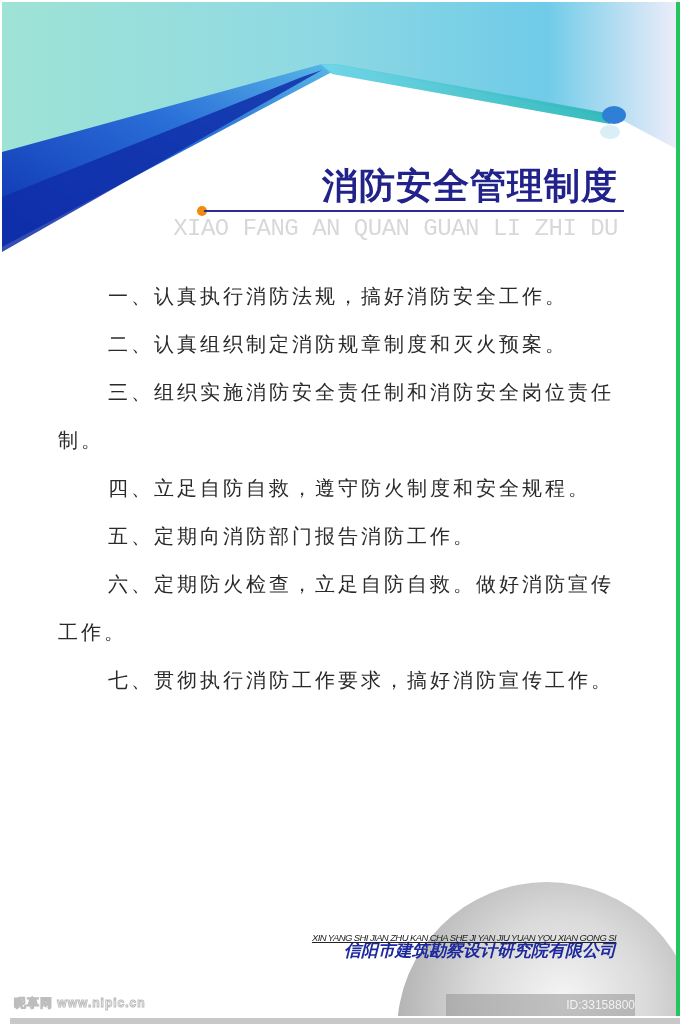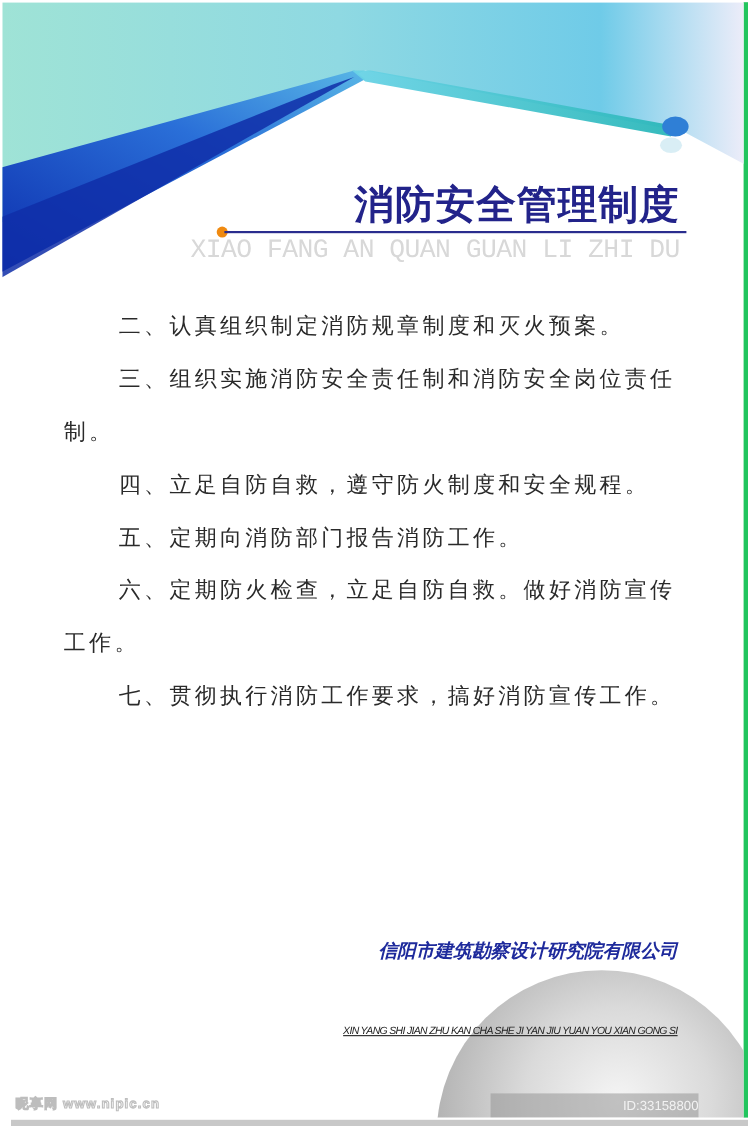--- a/index.html
+++ b/index.html
@@ -11,21 +11,21 @@
   .headline { position: absolute; right: 58px; top: 160px; font-size: 36px; font-weight: bold; color: #22238a; letter-spacing: 1px; }
   .title-rule { position: absolute; left: 202px; top: 208px; width: 420px; height: 2px; background: #2a2d8e; }
   .title-dot { position: absolute; left: 195px; top: 204px; width: 10px; height: 10px; border-radius: 50%; background: #f08a10; }
   .pinyin { position: absolute; right: 58px; top: 213px; font-family: Liberation Mono, monospace; font-size: 24px; color: #d8d8d8; letter-spacing: -0.5px; }
 
   .body-text { position: absolute; left: 56px; top: 270px; width: 570px; font-size: 20px; color: #2a2a2a; line-height: 48px; letter-spacing: 3px; }
   .para { text-indent: 50px; margin: 0; }
 
   .moon { position: absolute; left: 395px; top: 880px; width: 300px; height: 300px; border-radius: 50%;
     background: radial-gradient(circle at 55% 40%, #f4f4f4 0%, #d6d6d6 35%, #a8a8a8 70%, #8a8a8a 100%); opacity: 0.9; }
-  .company { position: absolute; right: 60px; top: 851px; font-size: 17px; font-weight: bold; font-style: italic; color: #1e2a9c; letter-spacing: 0px; margin-left: 38px; }
+  .company { position: absolute; right: 60px; top: 937px; font-size: 17px; font-weight: bold; font-style: italic; color: #1e2a9c; letter-spacing: 0px; margin-left: 38px; }
   .company-pinyin { position: absolute; right: 60px; top: 930px; font-family: "Liberation Sans", sans-serif; font-size: 9.5px; font-style: italic; color: #222; letter-spacing: -0.6px; text-decoration: underline; }
 
   .watermark { position: absolute; left: 12px; top: 993px; font-family: "Liberation Sans", sans-serif; font-size: 12px; color: #e8e8e8; font-weight: bold; -webkit-text-stroke: 1px #bdbdbd; color: transparent; letter-spacing: 1px; }
   .id-badge { position: absolute; left: 444px; top: 992px; width: 189px; height: 22px; background: rgba(150,150,150,0.55); color: #f2f2f2; font-family: "Liberation Sans", sans-serif; font-size: 12px; line-height: 22px; text-align: right; }
 </style>
 </head>
 <body>
 
 <div class="poster">
   <svg class="band" viewBox="0 0 680 260" width="680" height="260">
@@ -53,20 +53,21 @@
     <ellipse cx="612" cy="113" rx="12" ry="9" fill="#2f7fd6"></ellipse>
     <ellipse cx="608" cy="130" rx="10" ry="7" fill="#bfe3ee" opacity="0.6"></ellipse>
   </svg>
 
   <div class="headline">消防安全管理制度</div>
   <div class="title-dot"></div>
   <div class="title-rule"></div>
   <div class="pinyin">XIAO FANG AN QUAN GUAN LI ZHI DU</div>
 
   <div class="body-text">
+    <p class="para">一、认真执行消防法规，搞好消防安全工作。</p>
     <p class="para">二、认真组织制定消防规章制度和灭火预案。</p>
     <p class="para">三、组织实施消防安全责任制和消防安全岗位责任制。</p>
     <p class="para">四、立足自防自救，遵守防火制度和安全规程。</p>
     <p class="para">五、定期向消防部门报告消防工作。</p>
     <p class="para">六、定期防火检查，立足自防自救。做好消防宣传工作。</p>
     <p class="para">七、贯彻执行消防工作要求，搞好消防宣传工作。</p>
   </div>
 
   <div class="moon"></div>
   <div class="company">信阳市建筑勘察设计研究院有限公司</div>

